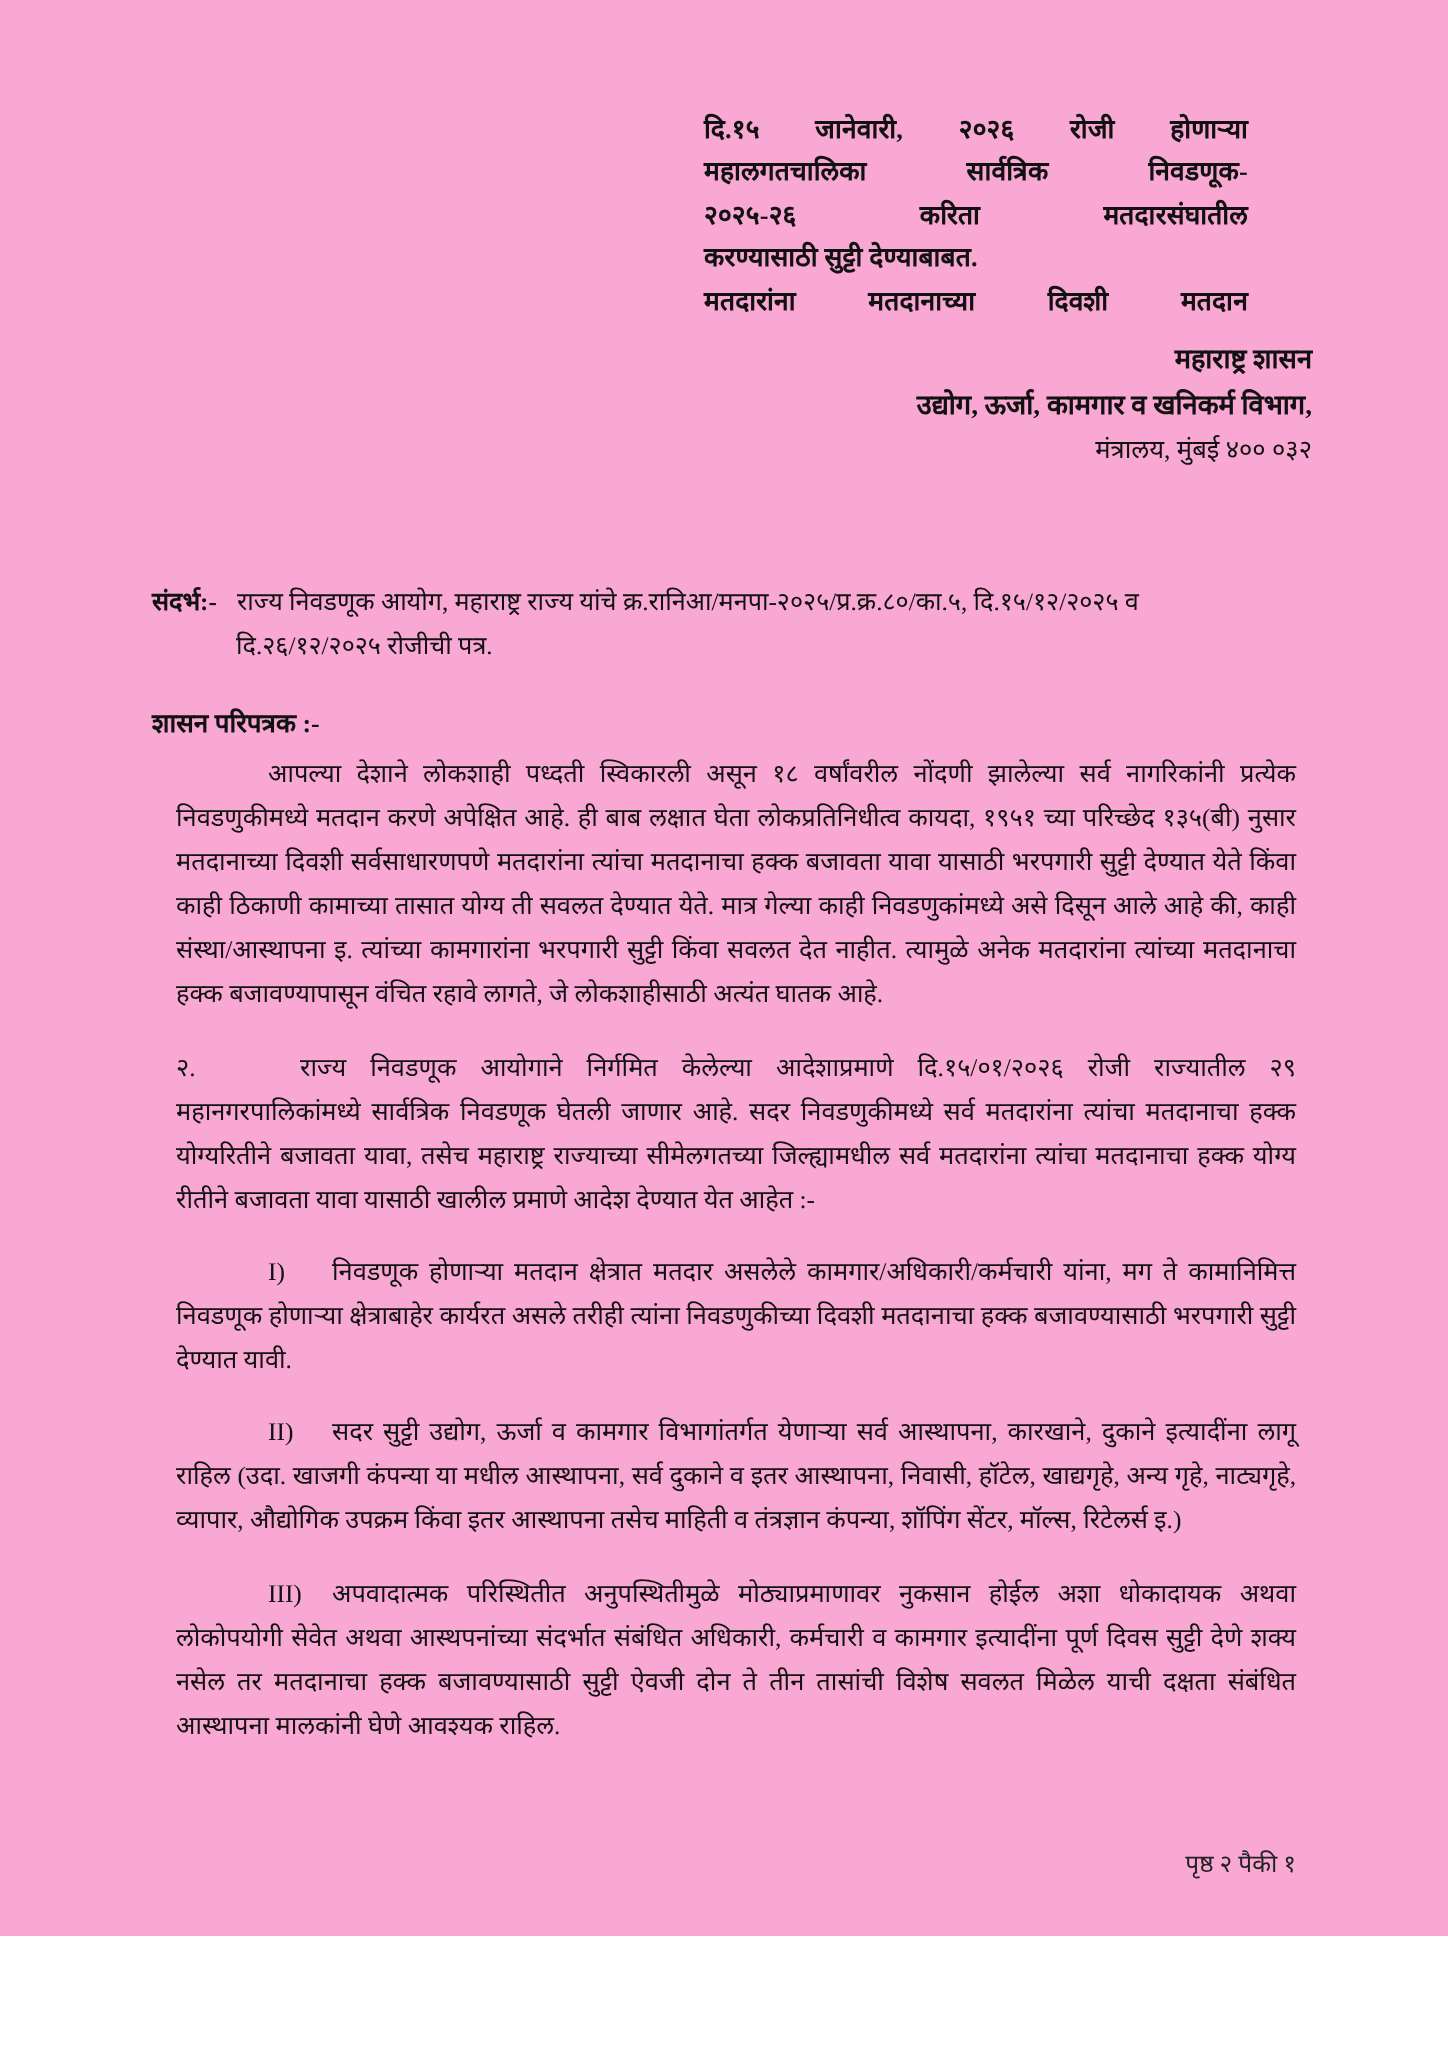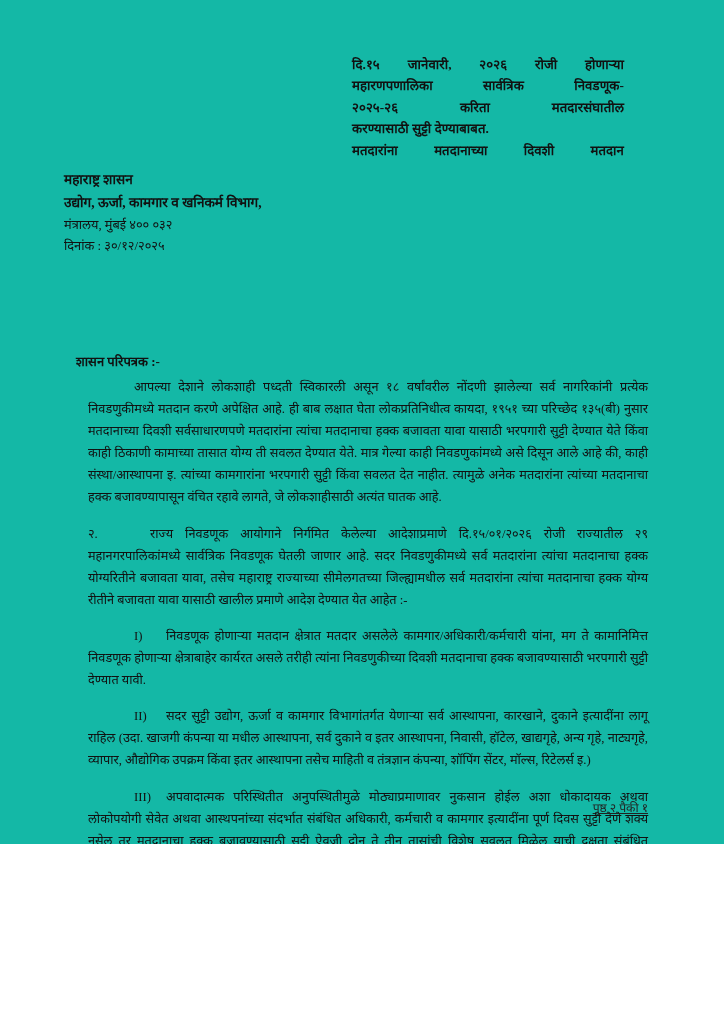--- a/index.html
+++ b/index.html
@@ -8,22 +8,22 @@
     padding: 0;
     background: #ffffff;
   }
   body {
     font-family: "Liberation Serif", "DejaVu Serif", serif;
     color: #111111;
   }
   .page {
     position: relative;
     width: 724px;
-    height: 844px;
-    background: #14b8a6;
+    height: 968px;
+    background: #f9a8d4;
     box-sizing: border-box;
     padding: 0;
     overflow: hidden;
   }
 
   
   .subject-block {
     position: absolute;
     left: 352px;
     top: 54px;
@@ -41,24 +41,24 @@
     text-align-last: justify;
     white-space: normal;
   }
   .subject-block .ln.last {
     text-align-last: left;
   }
 
   
   .gov-header {
     position: absolute;
-    left: 64px;
+    left: 84px;
     top: 168px;
     width: 572px;
-    text-align: left;
+    text-align: right;
   }
   .gov-header .h-strong {
     font-weight: 700;
     font-size: 13.6px;
     line-height: 1.72;
   }
   .gov-header .h-norm {
     font-weight: 400;
     font-size: 12.8px;
     line-height: 1.68;
@@ -130,43 +130,45 @@
   }
 
   
   .footer {
     position: absolute;
     right: 76px;
     bottom: 28px;
     font-size: 12.2px;
     font-weight: 400;
     color: #222;
-    text-decoration: underline;
   }
 </style>
 </head>
 <body>
 
 <div class="page">
 
   <div class="subject-block">
     <span class="ln">दि.१५ जानेवारी, २०२६ रोजी होणाऱ्या</span>
-    <span class="ln">महारणपणालिका सार्वत्रिक निवडणूक-</span>
+    <span class="ln">महालगतचालिका सार्वत्रिक निवडणूक-</span>
     <span class="ln">२०२५-२६ करिता मतदारसंघातील</span>
     <span class="ln last">करण्यासाठी सुट्टी देण्याबाबत.</span>
     <span class="ln">मतदारांना मतदानाच्या दिवशी मतदान</span>
   </div>
 
   <div class="gov-header">
     <div class="h-strong">महाराष्ट्र शासन</div>
     <div class="h-strong">उद्योग, ऊर्जा, कामगार व खनिकर्म विभाग,</div>
     <div class="h-norm">मंत्रालय, मुंबई ४०० ०३२</div>
-    <div class="h-norm">दिनांक : ३०/१२/२०२५</div>
   </div>
 
+  <div class="ref-block">
+    <span class="ref-line-1"><span class="ref-label">संदर्भ:-</span><span class="sp-sm"></span><span>राज्य निवडणूक आयोग, महाराष्ट्र राज्य यांचे क्र.रानिआ/मनपा-२०२५/प्र.क्र.८०/का.५, दि.१५/१२/२०२५ व</span></span>
+    <span class="ref-line-2">दि.२६/१२/२०२५ रोजीची पत्र.</span>
+  </div>
 
   <div class="circ-heading">शासन परिपत्रक :-</div>
 
   <div class="body-wrap">
 
     <p class="para indent"><span>आपल्या देशाने लोकशाही पध्दती स्विकारली असून १८ वर्षांवरील नोंदणी झालेल्या सर्व नागरिकांनी प्रत्येक निवडणुकीमध्ये मतदान करणे अपेक्षित आहे. ही बाब लक्षात घेता लोकप्रतिनिधीत्व कायदा, १९५१ च्या परिच्छेद १३५(बी) नुसार मतदानाच्या दिवशी सर्वसाधारणपणे मतदारांना त्यांचा मतदानाचा हक्क बजावता यावा यासाठी भरपगारी सुट्टी देण्यात येते किंवा काही ठिकाणी कामाच्या तासात योग्य ती सवलत देण्यात येते.  मात्र गेल्या काही निवडणुकांमध्ये असे दिसून आले आहे की, काही संस्था/आस्थापना इ. त्यांच्या कामगारांना भरपगारी सुट्टी  किंवा सवलत देत नाहीत. त्यामुळे अनेक मतदारांना त्यांच्या मतदानाचा हक्क बजावण्यापासून वंचित रहावे लागते, जे लोकशाहीसाठी अत्यंत घातक आहे.</span></p>
 
     <p class="para num"><span class="numlead">२.</span><span class="sp-lead"></span><span>राज्य निवडणूक आयोगाने निर्गमित केलेल्या आदेशाप्रमाणे दि.१५/०१/२०२६ रोजी राज्यातील २९ महानगरपालिकांमध्ये सार्वत्रिक निवडणूक घेतली जाणार आहे. सदर निवडणुकीमध्ये सर्व मतदारांना त्यांचा मतदानाचा हक्क योग्यरितीने बजावता यावा, तसेच महाराष्ट्र राज्याच्या सीमेलगतच्या जिल्ह्यामधील सर्व मतदारांना त्यांचा मतदानाचा हक्क योग्य रीतीने बजावता यावा यासाठी  खालील प्रमाणे आदेश देण्यात येत आहेत :-</span></p>
 
     <p class="para num"><span class="sp-lead"></span><span class="romanlead">I)</span><span class="sp-sm"></span><span>निवडणूक होणाऱ्या मतदान क्षेत्रात मतदार असलेले कामगार/अधिकारी/कर्मचारी यांना, मग ते कामानिमित्त निवडणूक होणाऱ्या क्षेत्राबाहेर कार्यरत असले तरीही त्यांना निवडणुकीच्या दिवशी मतदानाचा हक्क बजावण्यासाठी भरपगारी सुट्टी देण्यात यावी.</span></p>

